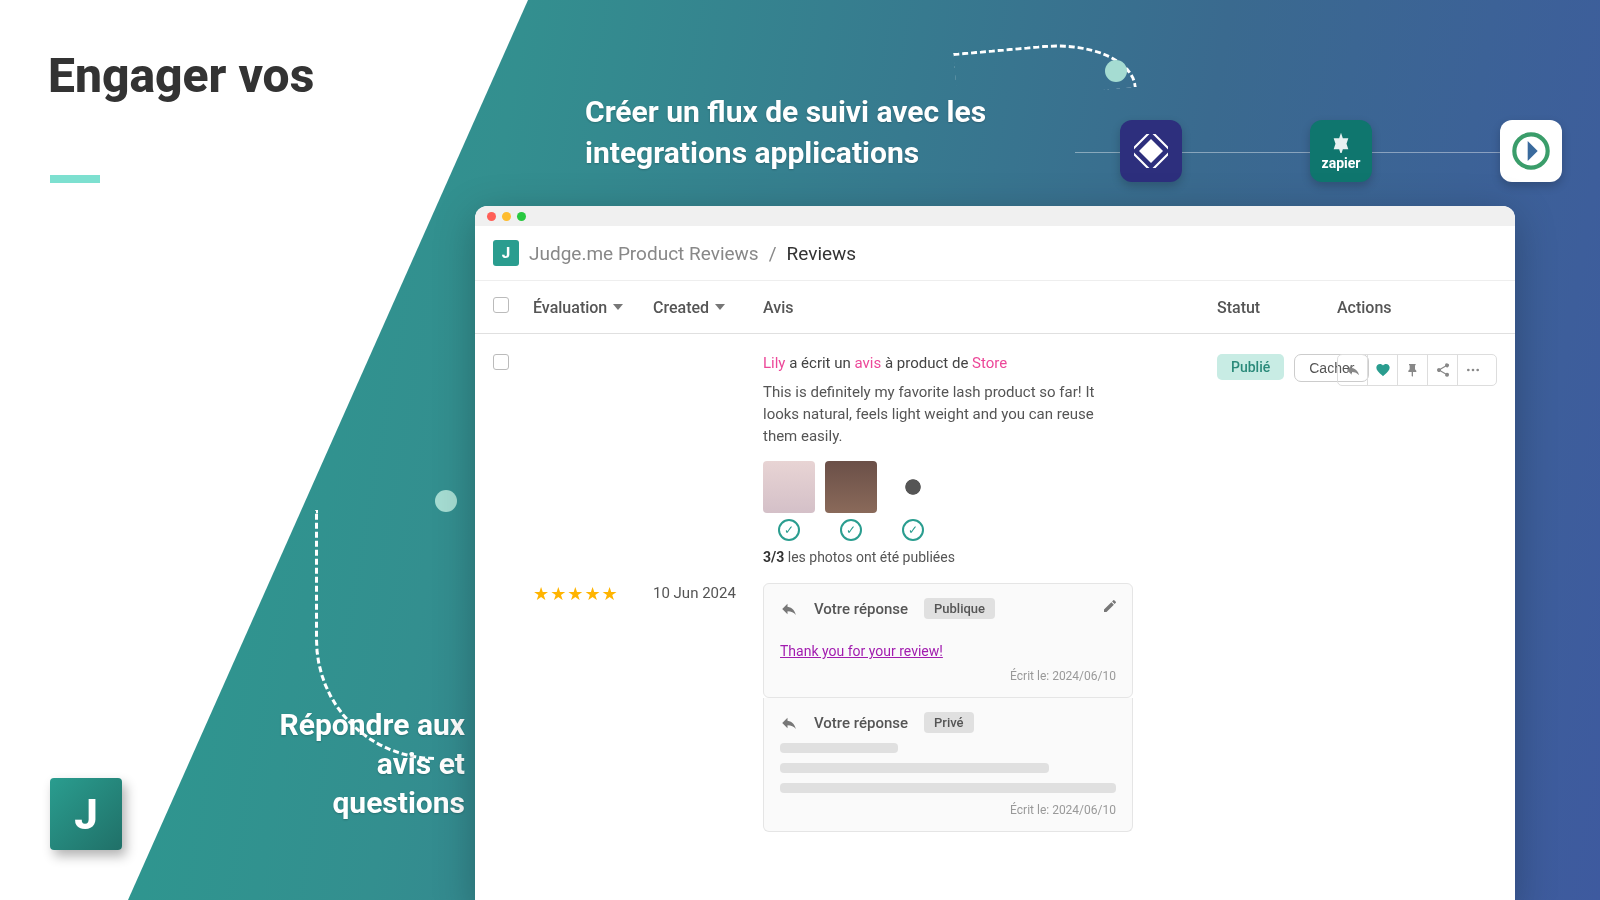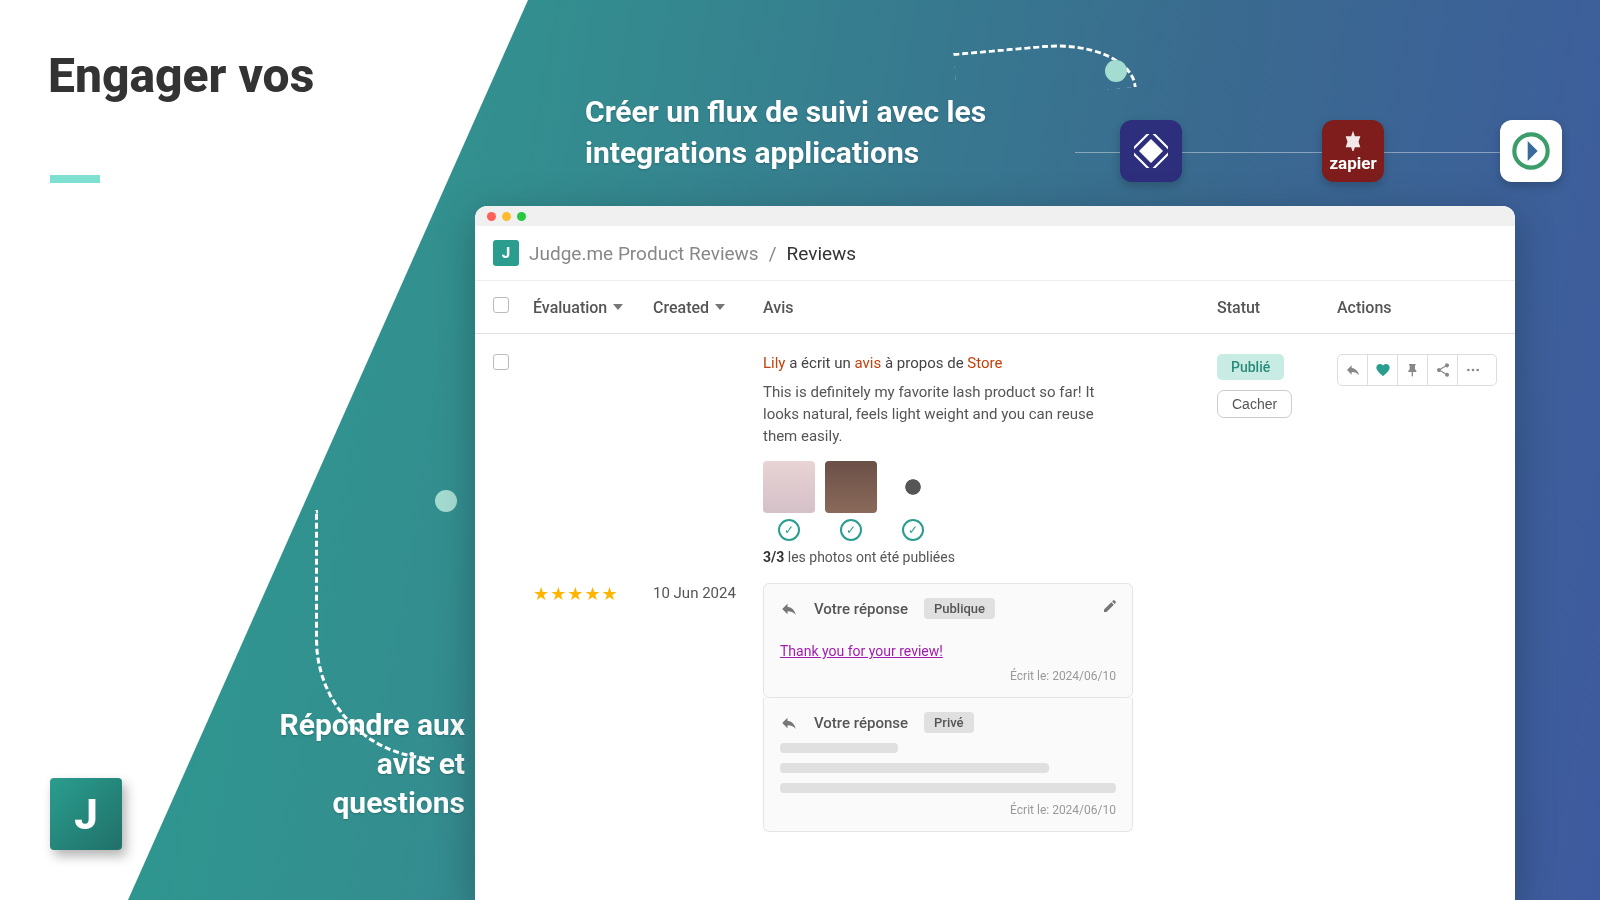--- a/index.html
+++ b/index.html
@@ -12,21 +12,21 @@
 .left-title { position: absolute; top: 50px; left: 48px; font-size: 48px; font-weight: 800; color: #333; line-height: 1.1; z-index: 5; }
 .left-accent { position: absolute; top: 175px; left: 50px; width: 50px; height: 8px; background: #7de0d0; z-index: 5; }
 
 
 .top-text { position: absolute; top: 92px; left: 585px; font-size: 30px; font-weight: 700; color: #fff; line-height: 1.35; z-index: 5; text-shadow: 0 1px 2px rgba(0,0,0,0.2); }
 
 
 .int-icon { position: absolute; top: 120px; width: 62px; height: 62px; border-radius: 12px; z-index: 5; display: flex; align-items: center; justify-content: center; box-shadow: 0 4px 10px rgba(0,0,0,0.2); }
 .int-line { position: absolute; top: 152px; height: 1px; background: rgba(255,255,255,0.4); z-index: 4; }
 .int-icon.klaviyo { left: 1120px; background: #2d2f7d; }
-.int-icon.zapier { left: 1310px; background: #7f1d1d; color: #fff; font-weight: 700; font-size: 17px; flex-direction: column; margin-left: 12px; }
+.int-icon.zapier { left: 1310px; background: #0f766e; color: #fff; font-weight: 700; font-size: 14px; flex-direction: column; }
 .int-icon.dlocal { left: 1500px; background: #fff; }
 
 
 .arc1 { position: absolute; top: 45px; left: 955px; width: 180px; height: 50px; border: 3px dashed #fff; border-bottom: none; border-left: none; border-radius: 0 90px 0 0 / 0 50px 0 0; z-index: 4; transform: rotate(-5deg); }
 .arc1-dot { position: absolute; top: 60px; left: 1105px; width: 22px; height: 22px; background: #a5dcd2; border-radius: 50%; z-index: 5; }
 .arc2 { position: absolute; top: 510px; left: 315px; width: 120px; height: 250px; border: 3px dashed #fff; border-right: none; border-top: none; border-radius: 0 0 0 120px; z-index: 4; }
 .arc2-dot { position: absolute; top: 490px; left: 435px; width: 22px; height: 22px; background: #a5dcd2; border-radius: 50%; z-index: 5; }
 
 
 .bottom-text { position: absolute; top: 705px; left: 255px; width: 210px; font-size: 30px; font-weight: 700; color: #fff; text-align: right; line-height: 1.3; z-index: 5; text-shadow: 0 1px 2px rgba(0,0,0,0.2); }
@@ -54,35 +54,35 @@
 .col-statut { width: 120px; }
 .col-actions { width: 160px; }
 
 .checkbox { width: 16px; height: 16px; border: 1.5px solid #bbb; border-radius: 3px; display: inline-block; }
 .caret-down { width: 0; height: 0; border-left: 5px solid transparent; border-right: 5px solid transparent; border-top: 6px solid #777; }
 
 .row { display: flex; padding: 20px 18px; font-size: 15px; color: #444; }
 .stars { color: #ffb400; font-size: 18px; letter-spacing: 1px; }
 .date { color: #555; }
 .avis-cell { flex: 1; }
-.avis-line a { color: #c2410c; text-decoration: none; }
+.avis-line a { color: #ec4899; text-decoration: none; }
 .avis-body { margin-top: 10px; color: #555; line-height: 1.45; max-width: 360px; }
 
 .thumbs { display: flex; gap: 10px; margin-top: 14px; }
 .thumb-wrap { display: flex; flex-direction: column; align-items: center; gap: 6px; }
 .thumb { width: 52px; height: 52px; border-radius: 4px; background: #ddd; }
 .thumb.t1 { background: linear-gradient(#e8d4d4, #d4c0c8); }
 .thumb.t2 { background: linear-gradient(#6b5048, #8a6a5a); }
 .thumb.t3 { background: radial-gradient(#555 20%, #fff 22%); }
 .check-circle { width: 22px; height: 22px; border: 2px solid #2a9d8f; border-radius: 50%; display: flex; align-items: center; justify-content: center; color: #2a9d8f; font-size: 12px; }
 
 .photos-count { margin-top: 8px; font-size: 14px; color: #555; }
 .photos-count b { color: #333; }
 
-.status-col { width: 120px; display: flex; flex-direction: column; gap: 10px; align-items: flex-start; }
+.status-col { width: 120px; display: flex; flex-direction: row; gap: 10px; align-items: flex-start; }
 .badge-publie { background: #c8ece4; color: #2a8a7a; padding: 5px 14px; border-radius: 5px; font-size: 14px; font-weight: 500; }
 .btn-cacher { border: 1px solid #ccc; background: #fff; padding: 5px 14px; border-radius: 7px; font-size: 14px; color: #555; cursor: pointer; }
 
 .actions-col { width: 160px; }
 .action-btns { display: flex; border: 1px solid #ddd; border-radius: 5px; overflow: hidden; }
 .action-btn { width: 30px; height: 30px; display: flex; align-items: center; justify-content: center; color: #888; border-right: 1px solid #ddd; cursor: pointer; }
 .action-btn:last-child { border-right: none; }
 .action-btn.active { color: #2a9d8f; }
 
 .reply-box { margin-top: 18px; border: 1px solid #e5e5e5; border-radius: 6px; padding: 14px 16px; max-width: 370px; background: #fafafa; position: relative; }
@@ -181,21 +181,21 @@
   <div class="row">
     <div class="col-check"><span class="checkbox"></span></div>
     <div class="col-rating">
       <span class="stars">★★★★★</span>
     </div>
     <div class="col-created">
       <span class="date">10 Jun 2024</span>
     </div>
     <div class="avis-cell">
       <div class="avis-line">
-        <a href="#">Lily</a><span> a écrit un </span><a href="#">avis</a><span> à propos de </span><a href="#">Store</a>
+        <a href="#">Lily</a><span> a écrit un </span><a href="#">avis</a><span> à product de </span><a href="#">Store</a>
       </div>
       <div class="avis-body">This is definitely my favorite lash product so far! It looks natural, feels light weight and you can reuse them easily.</div>
 
       <div class="thumbs">
         <div class="thumb-wrap">
           <div class="thumb t1"></div>
           <div class="check-circle">✓</div>
         </div>
         <div class="thumb-wrap">
           <div class="thumb t2"></div>

